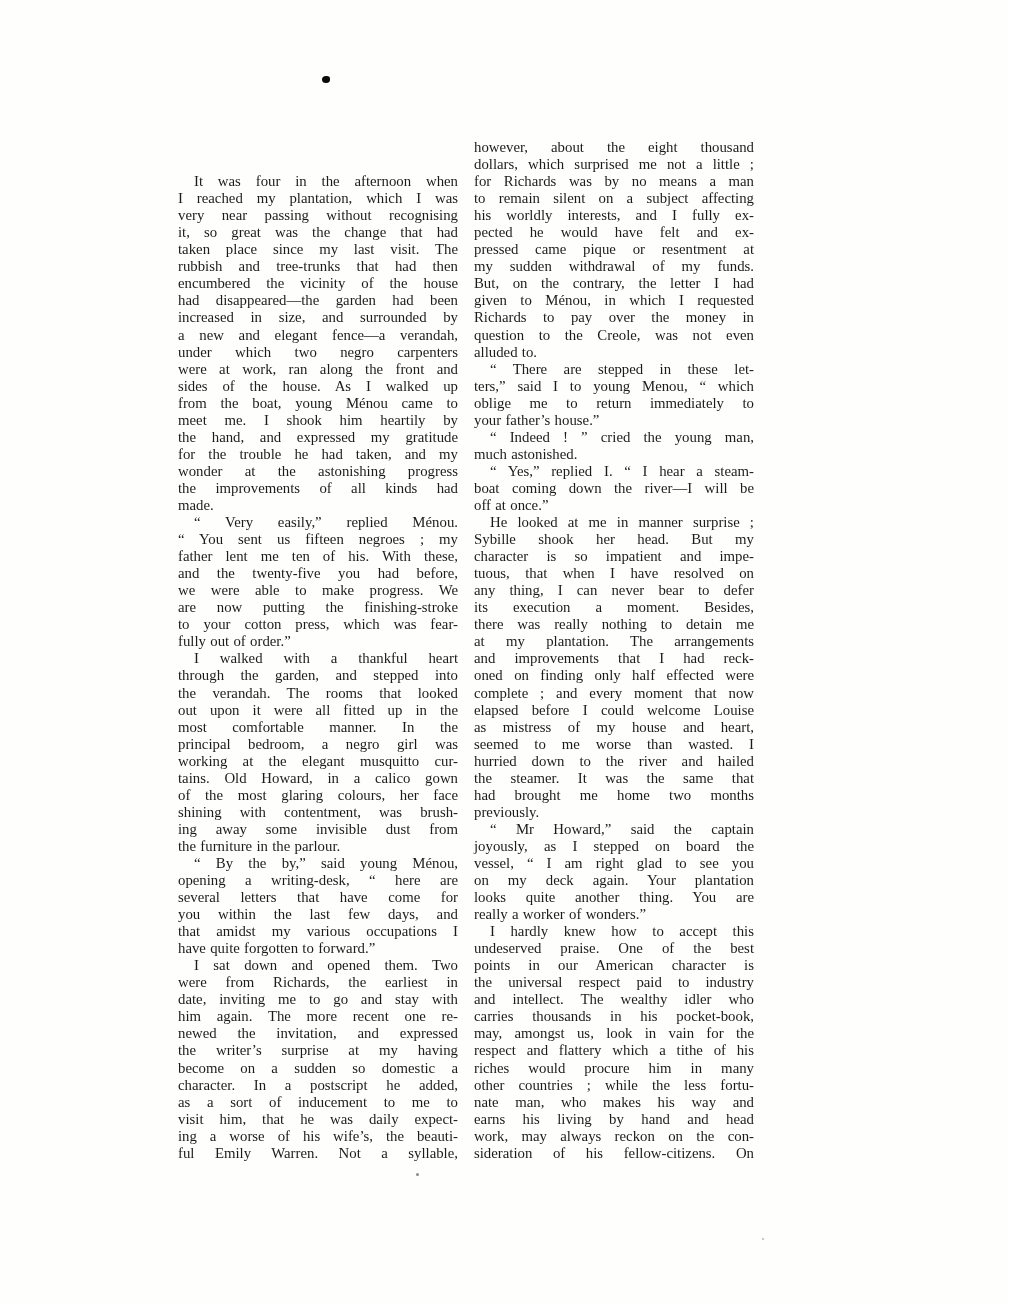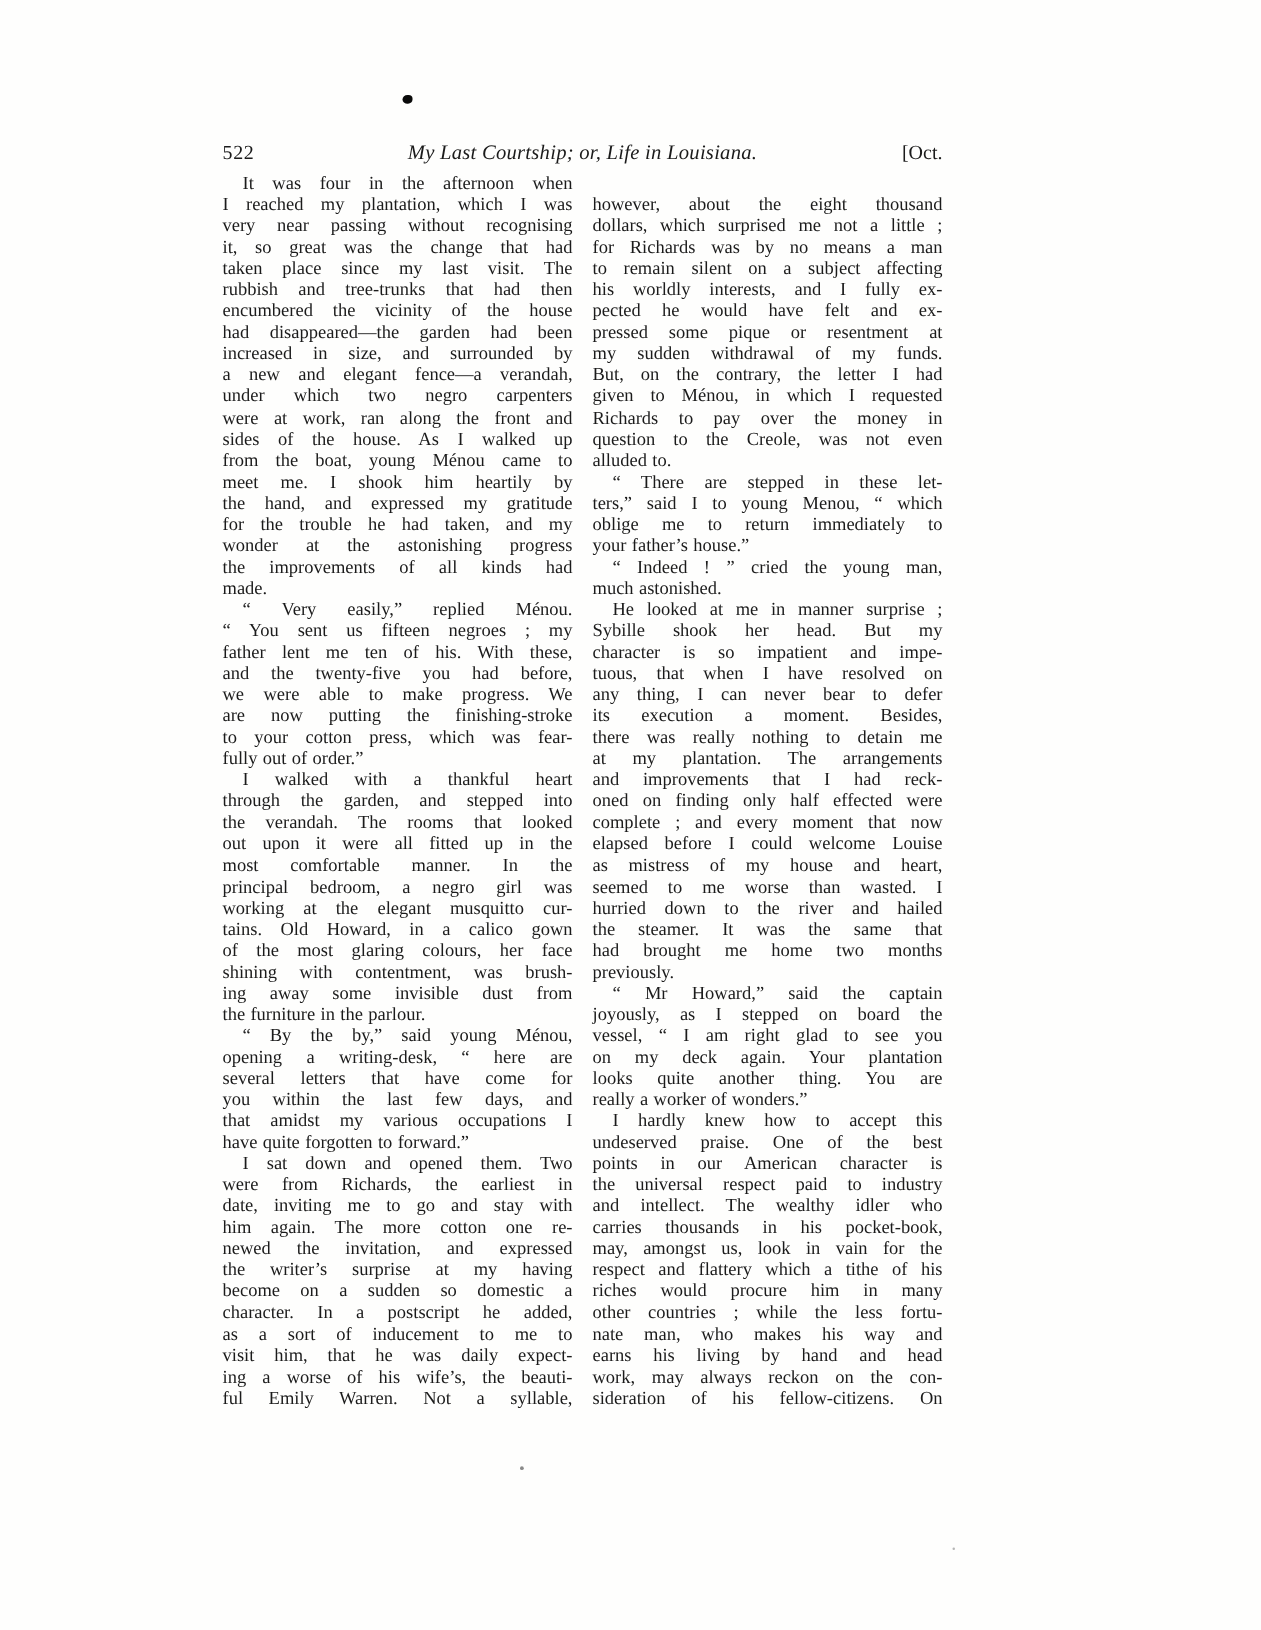--- a/index.html
+++ b/index.html
@@ -107,25 +107,20 @@
 </style>
 </head>
 <body>
 
 <div class="sheet">
 
   <div class="ink-dot"></div>
   <div class="speck-1"></div>
   <div class="speck-2"></div>
 
-  <div class="header">
-    <span class="pagenum">522</span>
-    <span class="running-title">My Last Courtship; or, Life in Louisiana.</span>
-    <span class="issue">[Oct.</span>
-  </div>
 
   <div class="columns">
     <div class="col" id="col-left">
         <p class="para">
           <span class="line ind">It was four in the afternoon when</span>
           <span class="line">I reached my plantation, which I was</span>
           <span class="line">very near passing without recognising</span>
           <span class="line">it, so great was the change that had</span>
           <span class="line">taken place since my last visit. The</span>
           <span class="line">rubbish and tree-trunks that had then</span>
@@ -173,56 +168,61 @@
           <span class="line">opening a writing-desk, “ here are</span>
           <span class="line">several letters that have come for</span>
           <span class="line">you within the last few days, and</span>
           <span class="line">that amidst my various occupations I</span>
           <span class="line last">have quite forgotten to forward.”</span>
         </p>
         <p class="para">
           <span class="line ind">I sat down and opened them. Two</span>
           <span class="line">were from Richards, the earliest in</span>
           <span class="line">date, inviting me to go and stay with</span>
-          <span class="line">him again. The more cotton one re-</span>
+          <span class="line">him again. The more recent one re-</span>
           <span class="line">newed the invitation, and expressed</span>
           <span class="line">the writer’s surprise at my having</span>
           <span class="line">become on a sudden so domestic a</span>
           <span class="line">character. In a postscript he added,</span>
           <span class="line">as a sort of inducement to me to</span>
           <span class="line">visit him, that he was daily expect-</span>
           <span class="line">ing a worse of his wife’s, the beauti-</span>
           <span class="line">ful Emily Warren. Not a syllable,</span>
         </p>
       </div>
     <div class="col" id="col-right">
         <p class="para">
           <span class="line">however, about the eight thousand</span>
           <span class="line">dollars, which surprised me not a little ;</span>
           <span class="line">for Richards was by no means a man</span>
           <span class="line">to remain silent on a subject affecting</span>
           <span class="line">his worldly interests, and I fully ex-</span>
           <span class="line">pected he would have felt and ex-</span>
-          <span class="line">pressed some pique or resentment at</span>
+          <span class="line">pressed came pique or resentment at</span>
           <span class="line">my sudden withdrawal of my funds.</span>
           <span class="line">But, on the contrary, the letter I had</span>
           <span class="line">given to Ménou, in which I requested</span>
           <span class="line">Richards to pay over the money in</span>
           <span class="line">question to the Creole, was not even</span>
           <span class="line last">alluded to.</span>
         </p>
         <p class="para">
           <span class="line ind">“ There are stepped in these let-</span>
           <span class="line">ters,” said I to young Menou, “ which</span>
           <span class="line">oblige me to return immediately to</span>
           <span class="line last">your father’s house.”</span>
         </p>
         <p class="para">
           <span class="line ind">“ Indeed ! ” cried the young man,</span>
           <span class="line last">much astonished.</span>
+        </p>
+        <p class="para">
+          <span class="line ind">“ Yes,” replied I. “ I hear a steam-</span>
+          <span class="line">boat coming down the river—I will be</span>
+          <span class="line last">off at once.”</span>
         </p>
         <p class="para">
           <span class="line ind">He looked at me in manner surprise ;</span>
           <span class="line">Sybille shook her head. But my</span>
           <span class="line">character is so impatient and impe-</span>
           <span class="line">tuous, that when I have resolved on</span>
           <span class="line">any thing, I can never bear to defer</span>
           <span class="line">its execution a moment. Besides,</span>
           <span class="line">there was really nothing to detain me</span>
           <span class="line">at my plantation. The arrangements</span>

